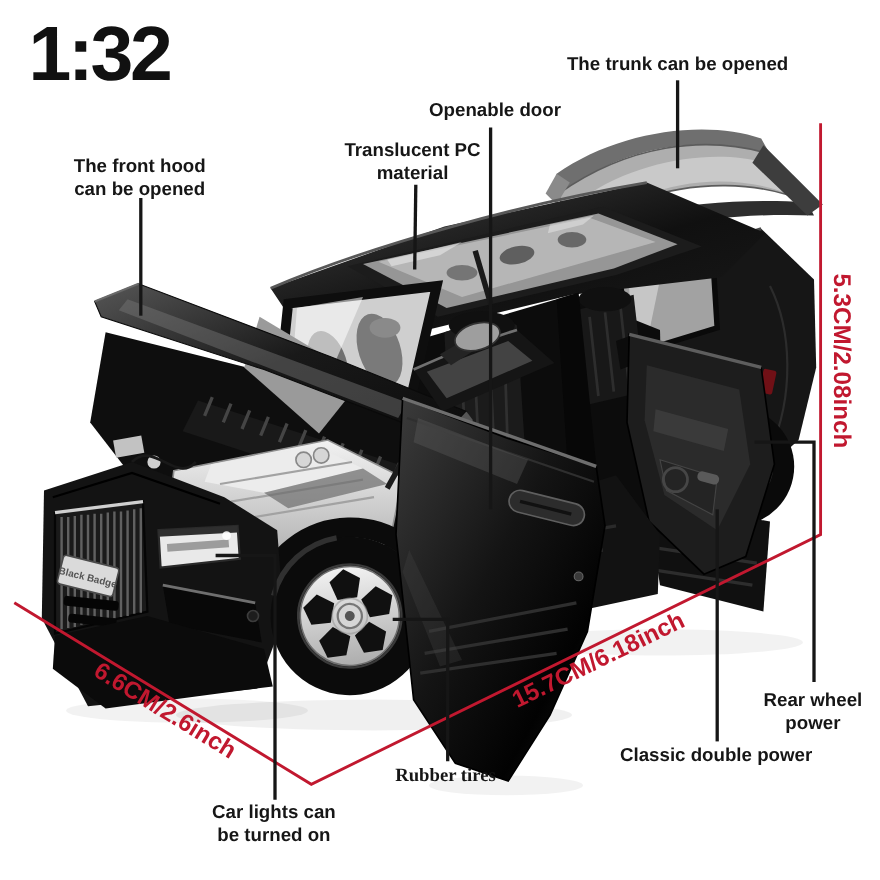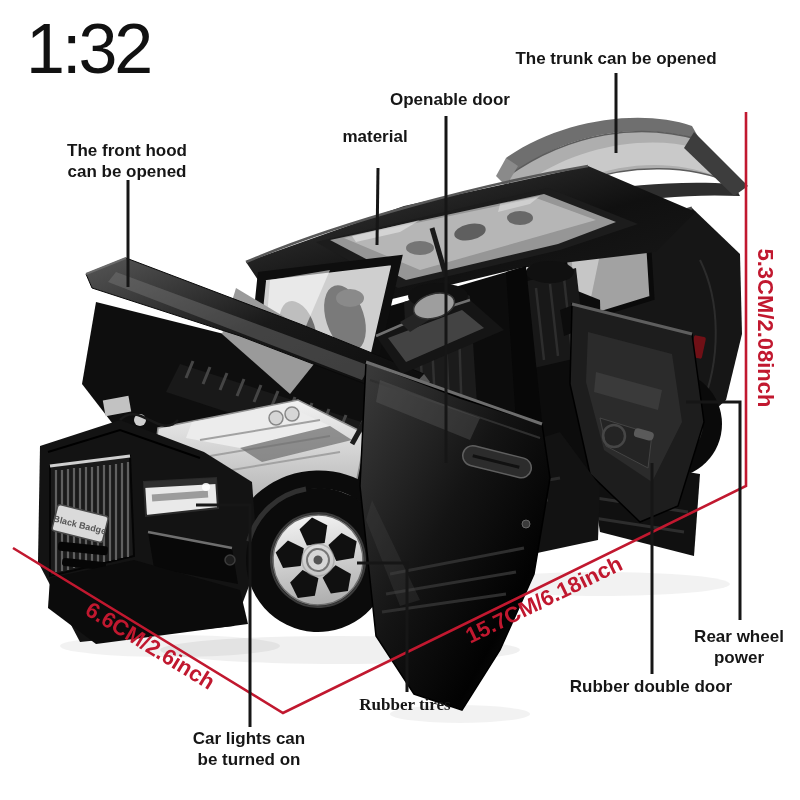--- a/index.html
+++ b/index.html
@@ -25,21 +25,21 @@
   }
   .dim{
     position:absolute;
     font-weight:700;
     font-size:22px;
     color:var(--accent-red);
     white-space:nowrap;
   }
   #scale-badge{
     position:absolute;left:26px;top:14px;
-    font-size:70px;font-weight:400;letter-spacing:-3px;
+    font-size:70px;font-weight:700;letter-spacing:-3px;
     color:#111;line-height:1;
   }
   .callout{stroke:var(--text-ink);stroke-width:3;fill:none;}
   .redline{stroke:var(--accent-red);stroke-width:2.6;fill:none;}
 </style>
 </head>
 <body>
 
 <svg id="scene" viewBox="0 0 800 800">
   <defs>
@@ -262,35 +262,36 @@
 </svg>
 
 <div id="scale-badge">1:32</div>
 
 <div class="label" style="left:127px;top:140px;">
   <div>The front hood</div>
   <div>can be opened</div>
 </div>
 
 <div class="label" style="left:375px;top:126px;">
+  <div>Translucent PC</div>
   <div>material</div>
 </div>
 
 <div class="label" style="left:450px;top:89px;">Openable door</div>
 
 <div class="label" style="left:616px;top:48px;">The trunk can be opened</div>
 
 <div class="label" style="left:405px;top:694px;font-family:Liberation Serif, serif;">Rubber tires</div>
 
 <div class="label" style="left:249px;top:728px;">
   <div>Car lights can</div>
   <div>be turned on</div>
 </div>
 
-<div class="label" style="left:651px;top:676px;">Rubber double door</div>
+<div class="label" style="left:651px;top:676px;">Classic double power</div>
 
 <div class="label" style="left:739px;top:626px;">
   <div>Rear wheel</div>
   <div>power</div>
 </div>
 
 <div class="dim" style="left:765px;top:328px;transform:translate(-50%,-50%) rotate(90deg);">5.3CM/2.08inch</div>
 
 <div class="dim" style="left:150px;top:646px;transform:translate(-50%,-50%) rotate(31.5deg);">6.6CM/2.6inch</div>
 

